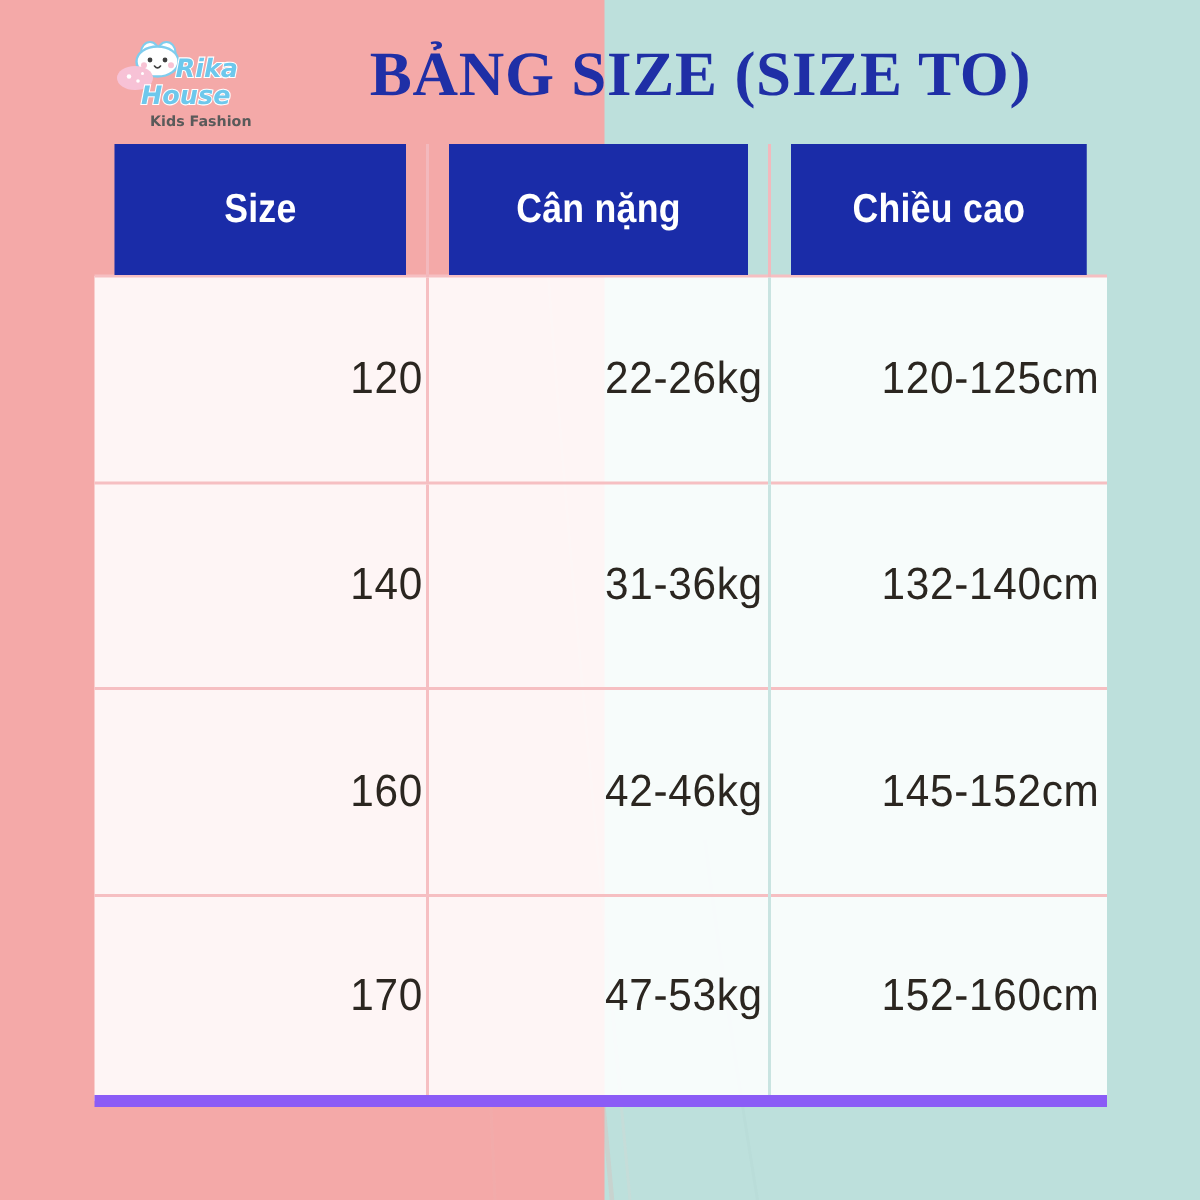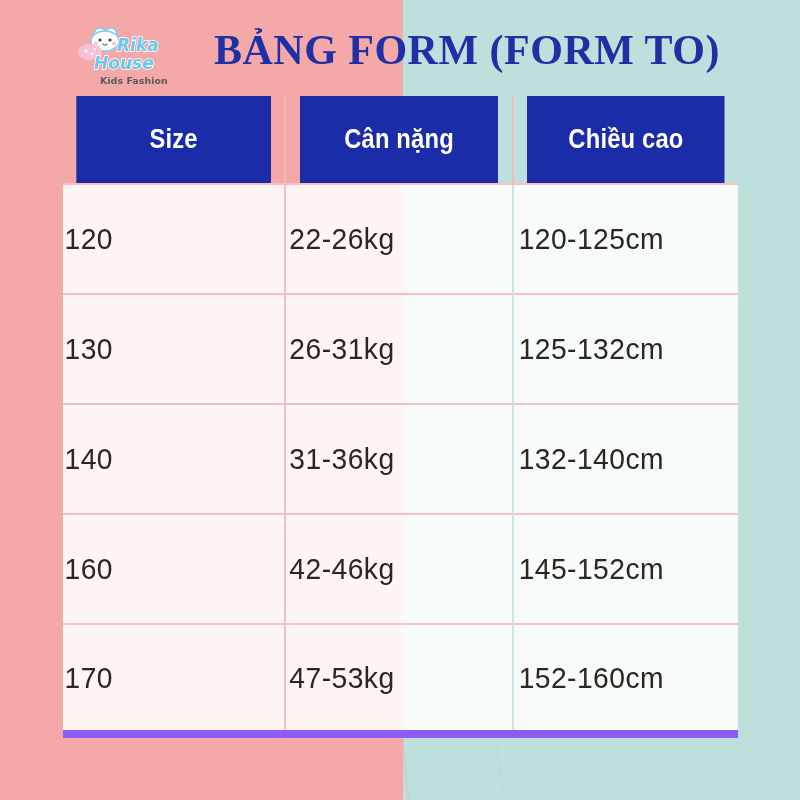--- a/index.html
+++ b/index.html
@@ -103,21 +103,21 @@
   #size-table thead th:last-child { border-right: none; }
 
   #size-table tbody td {
     height: 92.3px;
     background: rgba(255,255,255,.88);
     color: #2b2620;
     font-family: "Liberation Sans", sans-serif;
     font-weight: 400;
     font-size: 30px;
     letter-spacing: .5px;
-    text-align: left;
+    text-align: right;
     vertical-align: middle;
     border-top: 2px solid #f6bfc2;
     border-right: 2px solid #f6bfc2;
   }
   #size-table tbody td:last-child { border-right: none; }
   #size-table tbody td.col-height { border-right-color: #c9e4e1; }
   #size-table tbody td.col-weight { border-right-color: #c9e4e1; }
 
   #size-table tbody tr:last-child td { border-bottom: 8px solid #8b5cf6; }
 
@@ -158,21 +158,21 @@
         <circle cx="22" cy="30" r="1.2" fill="#ffffff"></circle>
         <circle cx="25" cy="25" r="1" fill="#ffffff"></circle>
       </g>
 
       <text x="47" y="27" font-family="'DejaVu Sans',sans-serif" font-size="17" font-weight="700" font-style="italic" fill="#6ec8ec" stroke="#ffffff" stroke-width="1.4" paint-order="stroke">Rika</text>
       <text x="24" y="45" font-family="'DejaVu Sans',sans-serif" font-size="17" font-weight="700" font-style="italic" fill="#6ec8ec" stroke="#ffffff" stroke-width="1.4" paint-order="stroke">House</text>
       <text x="30" y="60" font-family="'DejaVu Sans',sans-serif" font-size="9.5" font-weight="700" fill="#5a5a5a">Kids Fashion</text>
     </svg>
   </div>
 
-  <div id="page-title">BẢNG FORM (FORM TO)</div>
+  <div id="page-title">BẢNG SIZE (SIZE TO)</div>
 </div>
 
 <table id="size-table">
   <colgroup>
     <col class="c-size">
       <col class="c-weight">
       <col class="c-height">
   </colgroup>
   <thead>
     <tr>
@@ -181,25 +181,20 @@
       <th>Chiều cao</th>
     </tr>
   </thead>
   <tbody>
     <tr>
       <td class="col-size"><span class="cell-inner">120</span></td>
       <td class="col-weight"><span class="cell-inner">22-26kg</span></td>
       <td class="col-height"><span class="cell-inner">120-125cm</span></td>
     </tr>
     <tr>
-      <td class="col-size"><span class="cell-inner">130</span></td>
-      <td class="col-weight"><span class="cell-inner">26-31kg</span></td>
-      <td class="col-height"><span class="cell-inner">125-132cm</span></td>
-    </tr>
-    <tr>
       <td class="col-size"><span class="cell-inner">140</span></td>
       <td class="col-weight"><span class="cell-inner">31-36kg</span></td>
       <td class="col-height"><span class="cell-inner">132-140cm</span></td>
     </tr>
     <tr>
       <td class="col-size"><span class="cell-inner">160</span></td>
       <td class="col-weight"><span class="cell-inner">42-46kg</span></td>
       <td class="col-height"><span class="cell-inner">145-152cm</span></td>
     </tr>
     <tr>

